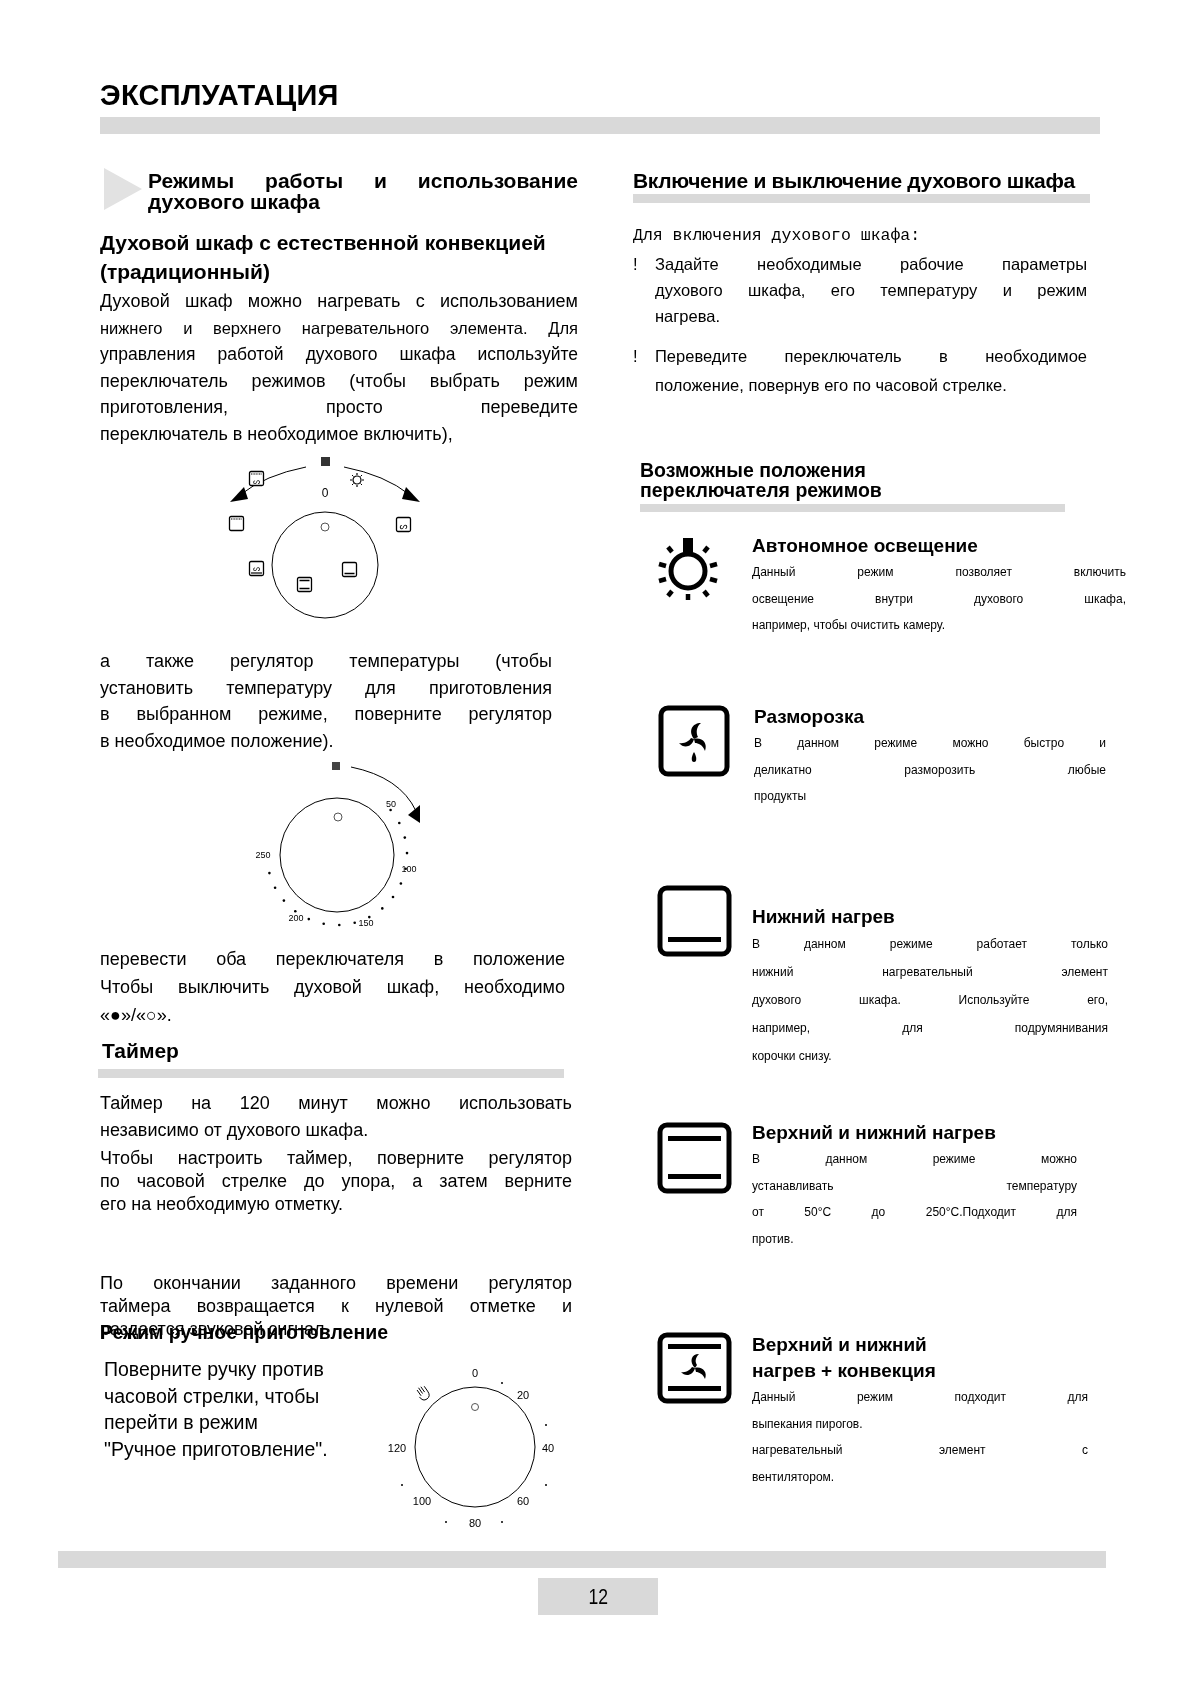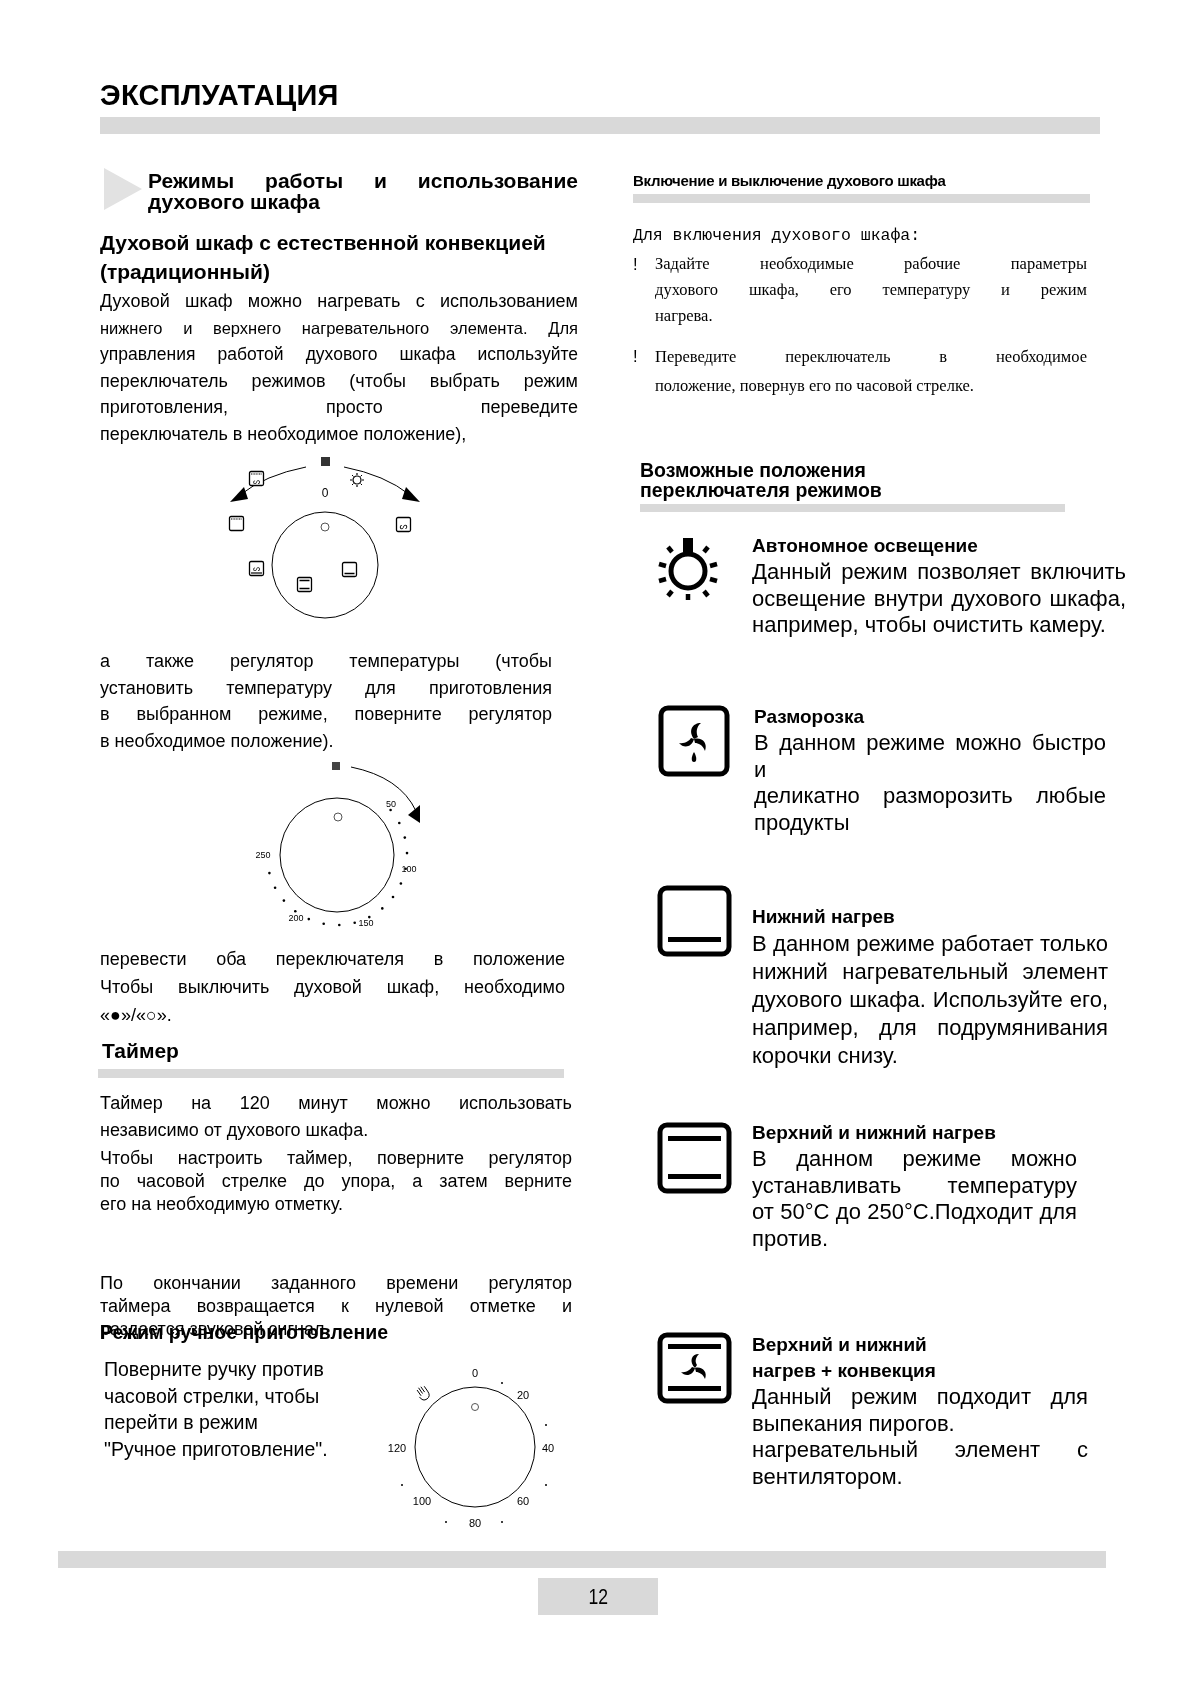--- a/index.html
+++ b/index.html
@@ -8,23 +8,23 @@
     .abs { position: absolute; }
     .bar { position: absolute; background: #d9d9d9; }
     .h1 { font-weight: bold; font-size: 29px; letter-spacing: 0.3px; }
     .h2 { font-weight: bold; font-size: 21px; line-height: 21px; }
     .h3 { font-weight: bold; font-size: 20px; line-height: 20px; }
     .p { font-size: 17.5px; line-height: 26px; text-align: justify; text-align-last: left; }
     .p-small { font-size: 16.5px; line-height: 26px; text-align: justify; }
     .justify-last { text-align-last: justify; }
     .bullet { display: flex; font-size: 16.5px; line-height: 26px; }
     .bullet .mark { width: 22px; flex: 0 0 22px; }
-    .bullet .txt { flex: 1; text-align: justify; font-family: Liberation Serif, serif; }
+    .bullet .txt { flex: 1; text-align: justify; }
     .mode-title { font-weight: bold; font-size: 19px; line-height: 26px; }
-    .mode-text { font-size: 22px; line-height: 26.5px; text-align: justify; }
+    .mode-text { font-size: 12px; line-height: 26.5px; text-align: justify; }
     svg text { font-family: "Liberation Sans", sans-serif; }
   </style>
 </head>
 <body>
 
 <div class="abs h1" style="left:100px; top:79px;">ЭКСПЛУАТАЦИЯ</div>
 <div class="bar" style="left:100px; top:117px; width:1000px; height:17px;"></div>
 
 <svg class="abs" style="left:104px; top:168px;" width="40" height="42" viewBox="0 0 40 42">
   <polygon points="0,0 38,21 0,42" fill="#e2e2e2"></polygon>
@@ -38,21 +38,21 @@
   <div>Духовой шкаф с естественной конвекцией</div>
   <div>(традиционный)</div>
 </div>
 
 <div class="abs p-small" style="left:100px; top:288px; width:478px; line-height:26.5px;">
   <div class="justify-last" style="font-size:18px;">Духовой шкаф можно нагревать с использованием</div>
   <div class="justify-last" style="font-size:16.5px;">нижнего и верхнего нагревательного элемента. Для</div>
   <div class="justify-last" style="font-size:17.5px;">управления работой духового шкафа используйте</div>
   <div class="justify-last" style="font-size:18px;">переключатель режимов (чтобы выбрать режим</div>
   <div class="justify-last" style="font-size:18px;">приготовления, просто переведите</div>
-  <div style="font-size:18px;">переключатель в необходимое положение),</div>
+  <div style="font-size:18px;">переключатель в необходимое включить),</div>
 </div>
 
 <svg class="abs" style="left:220px; top:445px;" width="210" height="200" viewBox="0 0 210 200">
   <defs>
     <marker id="arrowhead" markerWidth="10" markerHeight="10" refX="5" refY="5" orient="auto" markerUnits="userSpaceOnUse">
       <path d="M0,0 L10,5 L0,10 z" fill="#000"></path>
     </marker>
   </defs>
 
   <rect x="101" y="12" width="9" height="9" fill="#333"></rect>
@@ -193,21 +193,21 @@
     <circle cx="166" cy="130" r="1"></circle>
     <circle cx="122" cy="167" r="1"></circle>
     <circle cx="66" cy="167" r="1"></circle>
     <circle cx="22" cy="130" r="1"></circle>
   </g>
   <g transform="translate(36,37) rotate(-35)">
     <path d="M0,6 Q0,12 5,12 Q10,12 10,6 L10,0 M2,6 L2,-1 M4.5,5 L4.5,-2 M7,5 L7,-1.5" stroke="#000" stroke-width="0.9" fill="none"></path>
   </g>
 </svg>
 
-<div class="abs h3" style="left:633px; top:171px; font-size:15px; letter-spacing:-0.3px;">Включение и выключение духового шкафа</div>
+<div class="abs h3" style="left:633px; top:171px; font-size:21px; letter-spacing:-0.3px;">Включение и выключение духового шкафа</div>
 <div class="bar" style="left:633px; top:194px; width:457px; height:9px;"></div>
 
 <div class="abs" style="left:633px; top:226px; font-size:16.5px;font-family:Liberation Mono, monospace;">Для включения духового шкафа:</div>
 
 <div class="abs" style="left:633px; top:251px; width:454px;">
   <div class="bullet" style="line-height:26px;">
     <span class="mark">!</span>
     <span class="txt">
       <div class="justify-last">Задайте необходимые рабочие параметры</div>
       <div class="justify-last">духового шкафа, его температуру и режим</div>

